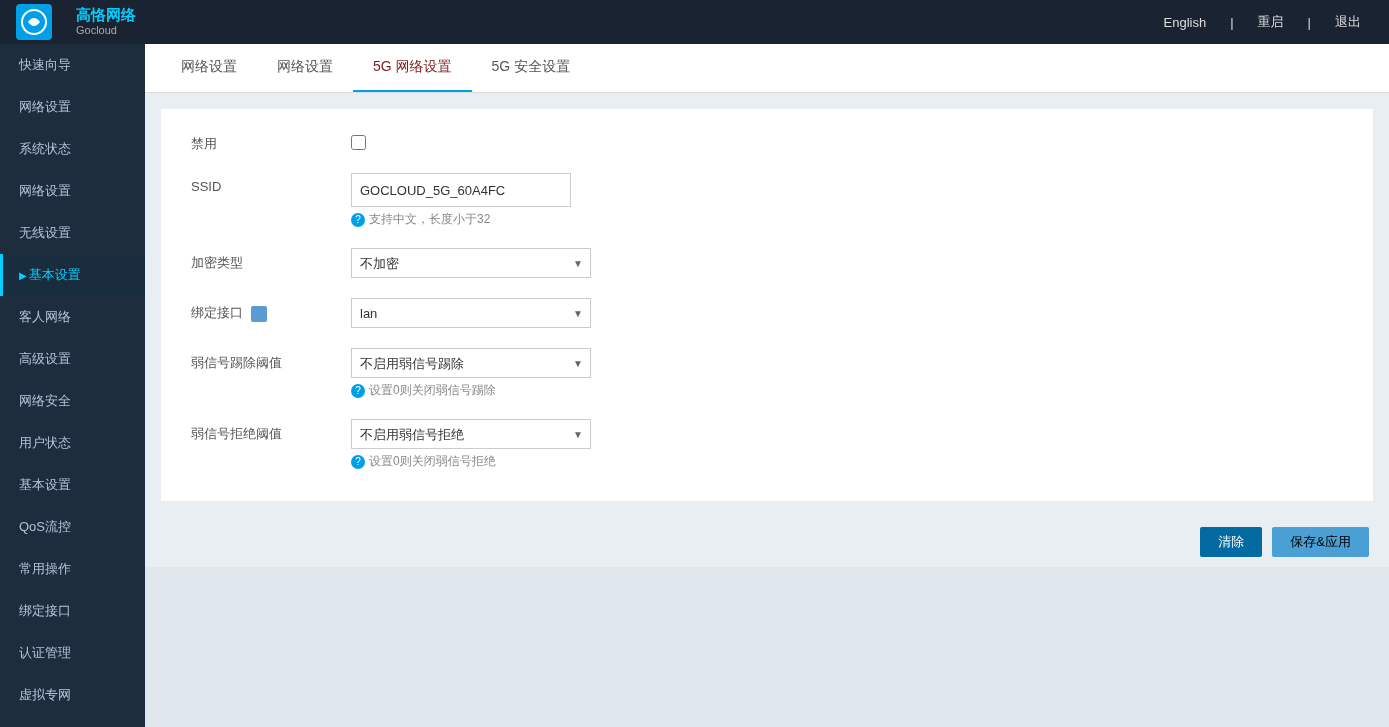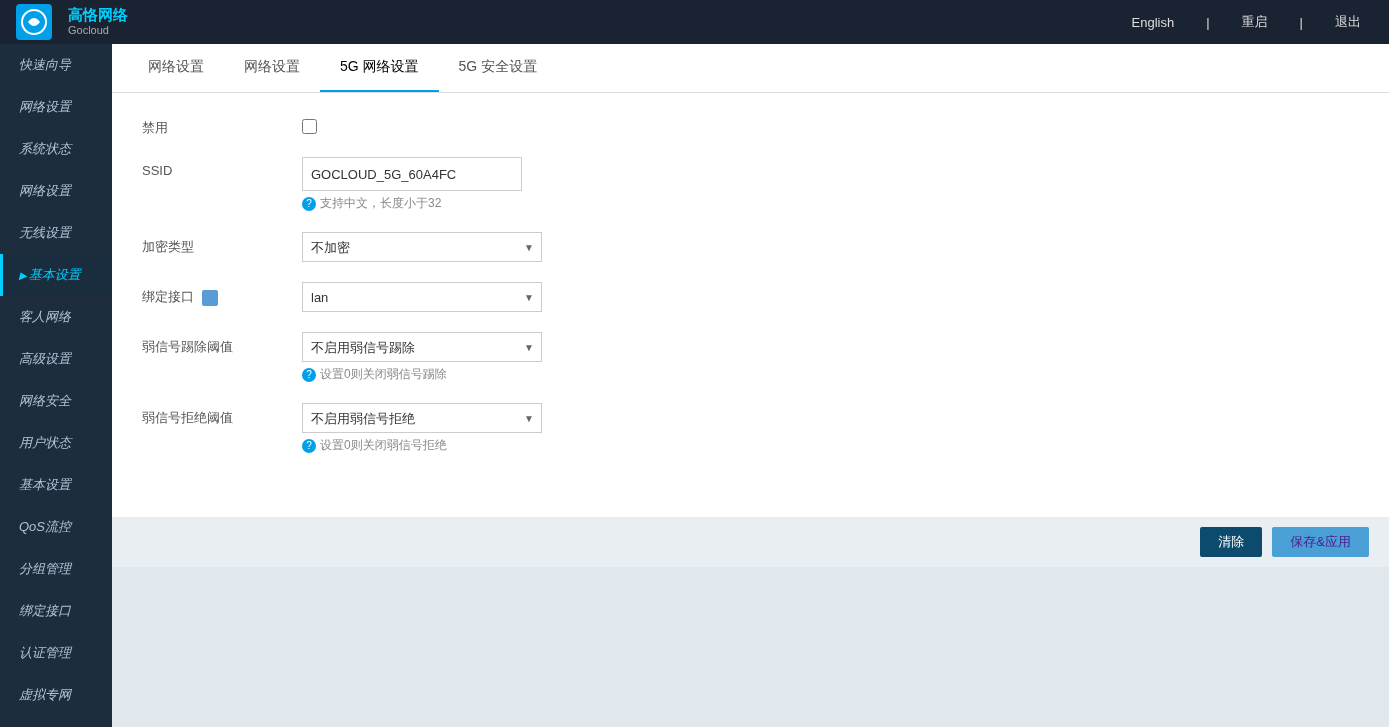--- a/index.html
+++ b/index.html
@@ -11,21 +11,21 @@
       height: 44px;
       display: flex;
       align-items: center;
       justify-content: space-between;
       padding: 0 16px;
       flex-shrink: 0;
     }
     .header-logo {
       display: flex;
       align-items: center;
-      gap: 16px;
+      gap: 24px;
     }
     .logo-icon {
       width: 36px;
       height: 36px;
       background: #00a0e9;
       border-radius: 4px;
       display: flex;
       align-items: center;
       justify-content: center;
       color: white;
@@ -35,43 +35,42 @@
     .logo-text {
       color: white;
       font-size: 13px;
       line-height: 1.2;
     }
     .logo-text .main { font-size: 15px; font-weight: bold; color: #00cfff; }
     .logo-text .sub { font-size: 11px; color: #aaa; }
     .header-right {
       display: flex;
       align-items: center;
-      gap: 8px;
+      gap: 0;
       color: #ccc;
       font-size: 13px;
     }
     .header-right span { padding: 0 12px; cursor: pointer; color: #ddd; }
     .header-divider { color: #555; }
 
     
     .main-layout {
       display: flex;
       flex: 1;
       overflow: hidden;
     }
 
     
     .sidebar {
-      width: 112px;
+      width: 145px;
       background: #1e2d3e;
       flex-shrink: 0;
       overflow-y: auto;
       display: flex;
       flex-direction: column;
-      font-style: italic;
     }
     .sidebar-item {
       padding: 12px 16px;
       color: #b0c4d8;
       cursor: pointer;
       font-size: 13px;
       display: flex;
       align-items: center;
       gap: 6px;
       border-left: 3px solid transparent;
@@ -106,32 +105,32 @@
     }
     .tab {
       padding: 14px 20px;
       cursor: pointer;
       font-size: 14px;
       color: #555;
       border-bottom: 2px solid transparent;
       white-space: nowrap;
     }
     .tab.active {
-      color: #000000;
+      color: #7f1d1d;
       border-bottom: 2px solid #00a0e9;
       font-weight: 500;
     }
 
     
     .form-area {
       flex: 1;
       background: white;
       overflow-y: auto;
       padding: 20px 30px;
-      margin: 0;
+      margin: 16px;
     }
 
     .form-row {
       display: flex;
       align-items: flex-start;
       margin-bottom: 20px;
     }
     .form-label {
       width: 160px;
       padding-top: 6px;
@@ -226,26 +225,26 @@
       flex-shrink: 0;
     }
     .btn {
       padding: 6px 18px;
       font-size: 13px;
       cursor: pointer;
       border: none;
       border-radius: 2px;
     }
     .btn-clear {
-      background: #0c4a6e;
+      background: #0369a1;
       color: white;
     }
     .btn-save {
       background: #4a9fd4;
-      color: #4c1d95;
+      color: #000000;
     }
 
     
     .bottom-section {
       background: #e0e8ee;
       height: 160px;
       flex-shrink: 0;
     }
   </style>
 </head>
@@ -307,21 +306,21 @@
       <div class="sidebar-item">
         <span>用户状态</span>
       </div>
       <div class="sidebar-item">
         <span>基本设置</span>
       </div>
       <div class="sidebar-item">
         <span>QoS流控</span>
       </div>
       <div class="sidebar-item">
-        <span>分组管理</span>
+        <span>常用操作</span>
       </div>
       <div class="sidebar-item">
         <span>绑定接口</span>
       </div>
       <div class="sidebar-item">
         <span>认证管理</span>
       </div>
       <div class="sidebar-item">
         <span>虚拟专网</span>
       </div>

